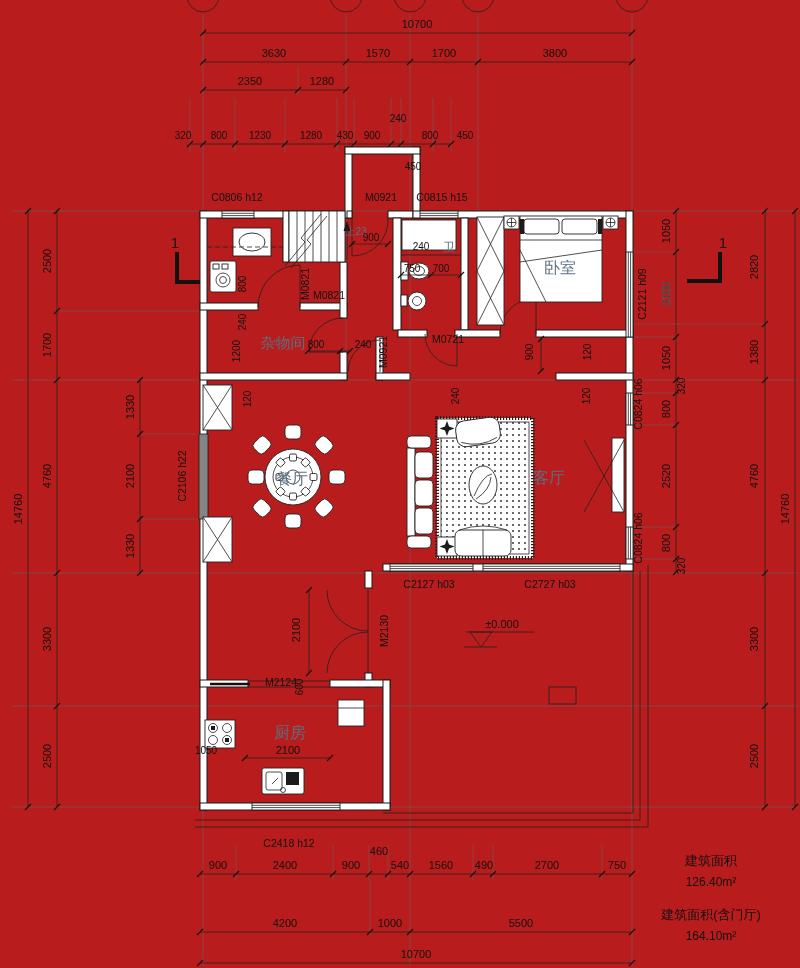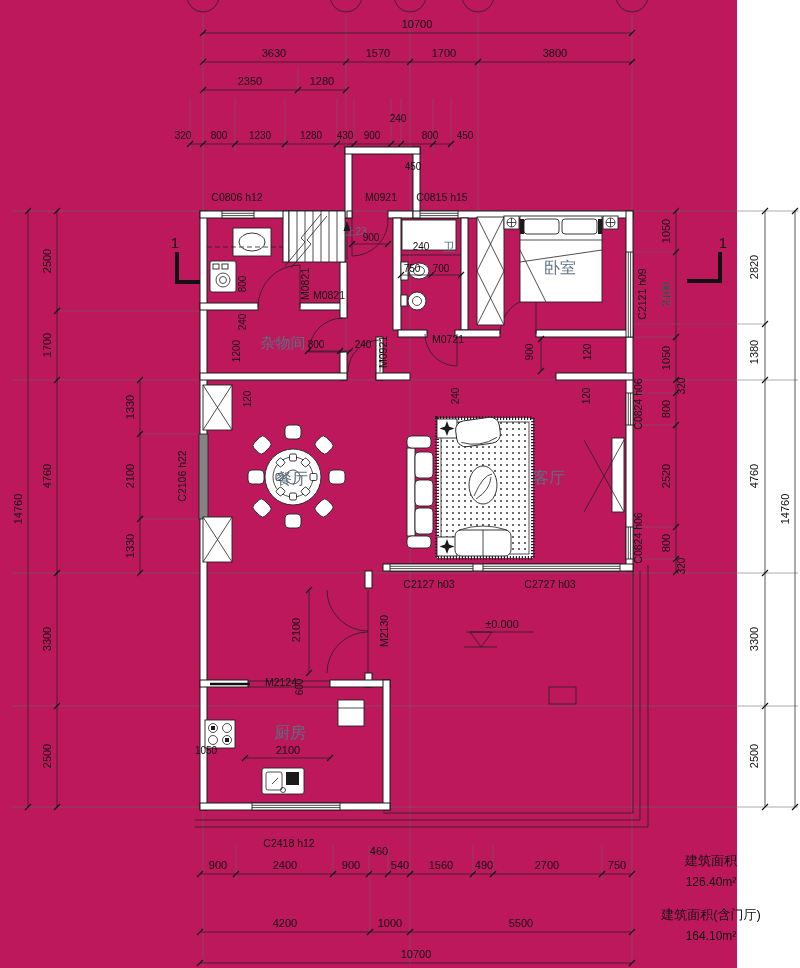--- a/index.html
+++ b/index.html
@@ -1,16 +1,16 @@
 <!DOCTYPE html>
 <html><head>
 <meta charset="utf-8">
 <style>
   html,body{margin:0;padding:0;background:#fff;}
-  .stage{width:737px;height:968px;position:relative;background:#be185d;font-family:"Liberation Sans",sans-serif;}
+  .stage{width:800px;height:968px;position:relative;background:#b91c1c;font-family:"Liberation Sans",sans-serif;}
   svg text{font-family:"Liberation Sans",sans-serif;}
   .axis{stroke:#666;stroke-width:.55;fill:none;}
   .diml{stroke:#222;stroke-width:.75;fill:none;}
   .ext{stroke:#666;stroke-width:.5;fill:none;}
   .tick{stroke:#111;stroke-width:1.2;fill:none;}
   .wall{fill:#fff;stroke:#1b1b1b;stroke-width:1;}
   .win{fill:#fff;stroke:#1b1b1b;stroke-width:.9;}
   .thin{stroke:#222;stroke-width:.8;fill:none;}
   .furn{stroke:#222;stroke-width:.9;fill:#fff;}
   .dark{fill:#1b1b1b;stroke:none;}

